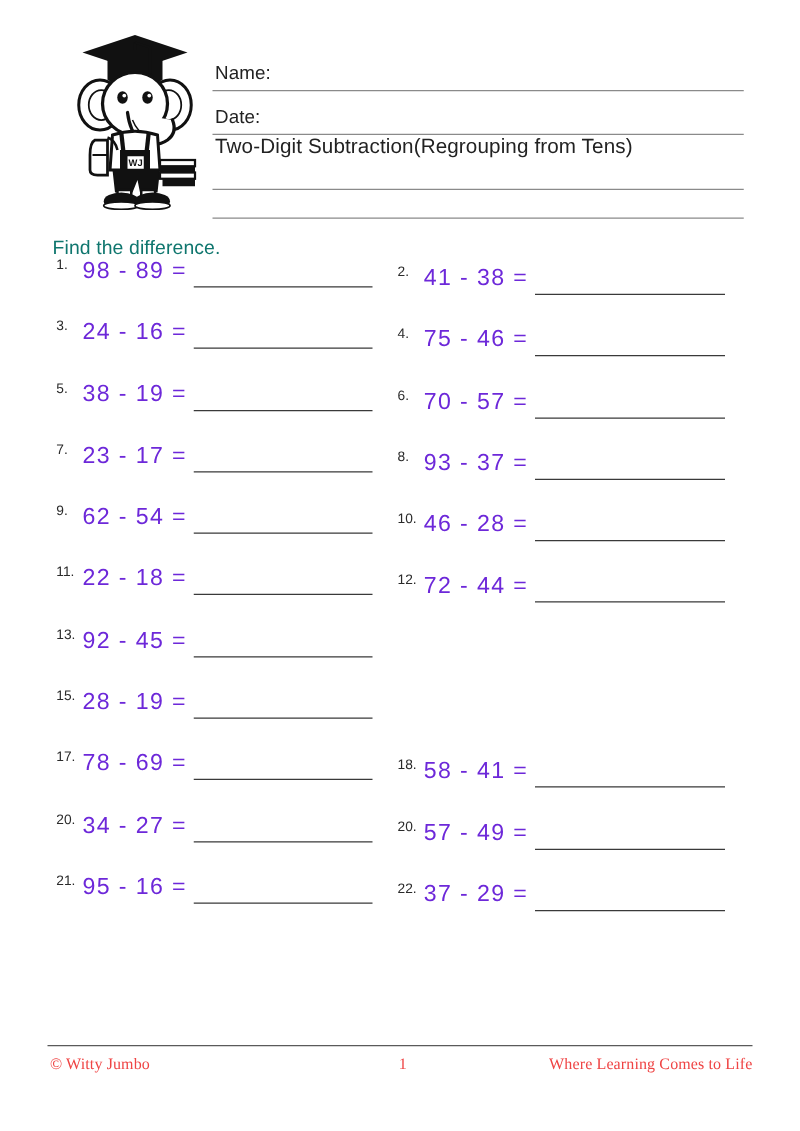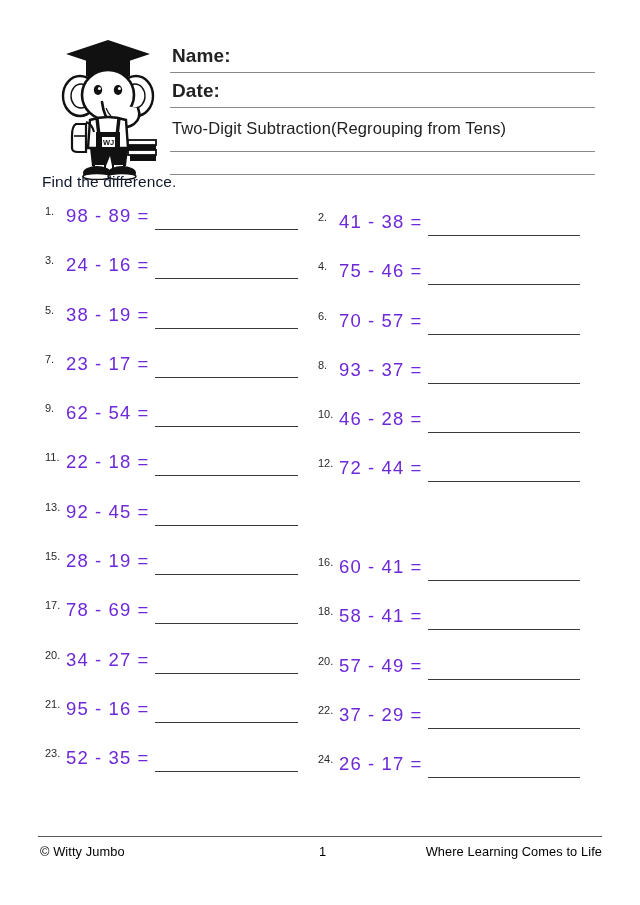--- a/index.html
+++ b/index.html
@@ -19,70 +19,69 @@
   
   #header {
     position: absolute;
     left: 0; top: 0;
     width: 640px;
     height: 180px;
   }
   #mascot {
     position: absolute;
     left: 52px;
-    top: 32px;
+    top: 20px;
     width: 112px;
     height: 148px;
   }
   #mascot svg { display: block; width: 100%; height: 100%; }
 
   #header-fields {
     position: absolute;
     left: 170px;
     top: 38px;
     width: 425px;
   }
   .field-row {
     position: relative;
     height: 34px;
     border-bottom: 1.3px solid #8a8a8a;
   }
   .field-row.title-row {
     height: 40px;
     display: flex;
-    align-items: center;
+    align-items: flex-start;
     padding-bottom: 3px;
   }
   .field-label {
     position: absolute;
     left: 2px;
     bottom: 5px;
-    font-size: 19px;
+    font-size: 15px;
     letter-spacing: 0.1px;
     color: #222222;
-    font-weight: bold;
   }
   .title-text {
     font-size: 16.5px;
     letter-spacing: 0.1px;
     color: #222222;
     padding-left: 2px;
   }
   .spacer-row {
     height: 22px;
     border-bottom: 1.3px solid #8a8a8a;
   }
 
   
   #instruction {
     position: absolute;
     left: 42px;
-    top: 173px;
+    top: 190px;
     font-size: 15.5px;
-    color: #0f172a;
+    color: #0f766e;
     letter-spacing: 0.1px;
   }
 
   
   #problems {
     position: absolute;
     left: 0;
     top: 205px;
     width: 640px;
   }
@@ -134,22 +133,23 @@
   }
   #footer-rule {
     width: 100%;
     border-top: 1.3px solid #5a5a5a;
   }
   #footer-content {
     position: relative;
     height: 28px;
     margin-top: 7px;
     font-size: 12.8px;
-    color: #000000;
+    color: #ef4444;
     letter-spacing: 0.1px;
+    font-family: Liberation Serif, serif;
   }
   #footer-left   { position: absolute; left: 2px;  top: 0; }
   #footer-center { position: absolute; left: 281px; top: 0; }
   #footer-right  { position: absolute; right: 0;   top: 0; }
 </style>
 </head>
 <body>
 
 <div id="header">
 
@@ -303,25 +303,20 @@
         <span class="prob-eq">92 - 45 =</span>
         <span class="answer-line"></span>
       </div>
     </div>
     <div class="prob-row">
       <div class="problem col-left">
         <span class="prob-num">15.</span>
         <span class="prob-eq">28 - 19 =</span>
         <span class="answer-line"></span>
       </div>
-      <div class="problem col-right">
-        <span class="prob-num">16.</span>
-        <span class="prob-eq">60 - 41 =</span>
-        <span class="answer-line"></span>
-      </div>
     </div>
     <div class="prob-row">
       <div class="problem col-left">
         <span class="prob-num">17.</span>
         <span class="prob-eq">78 - 69 =</span>
         <span class="answer-line"></span>
       </div>
       <div class="problem col-right">
         <span class="prob-num">18.</span>
         <span class="prob-eq">58 - 41 =</span>
@@ -342,32 +337,20 @@
     </div>
     <div class="prob-row">
       <div class="problem col-left">
         <span class="prob-num">21.</span>
         <span class="prob-eq">95 - 16 =</span>
         <span class="answer-line"></span>
       </div>
       <div class="problem col-right">
         <span class="prob-num">22.</span>
         <span class="prob-eq">37 - 29 =</span>
-        <span class="answer-line"></span>
-      </div>
-    </div>
-    <div class="prob-row">
-      <div class="problem col-left">
-        <span class="prob-num">23.</span>
-        <span class="prob-eq">52 - 35 =</span>
-        <span class="answer-line"></span>
-      </div>
-      <div class="problem col-right">
-        <span class="prob-num">24.</span>
-        <span class="prob-eq">26 - 17 =</span>
         <span class="answer-line"></span>
       </div>
     </div>
   </div>
 
 <div id="footer">
   <div id="footer-rule"></div>
   <div id="footer-content">
     <span id="footer-left">© Witty Jumbo</span>
     <span id="footer-center">1</span>

